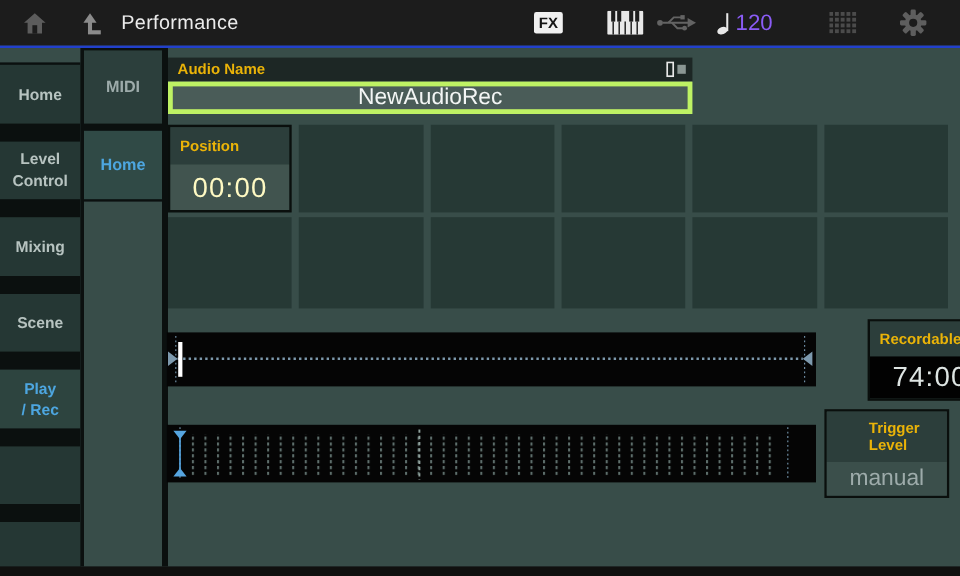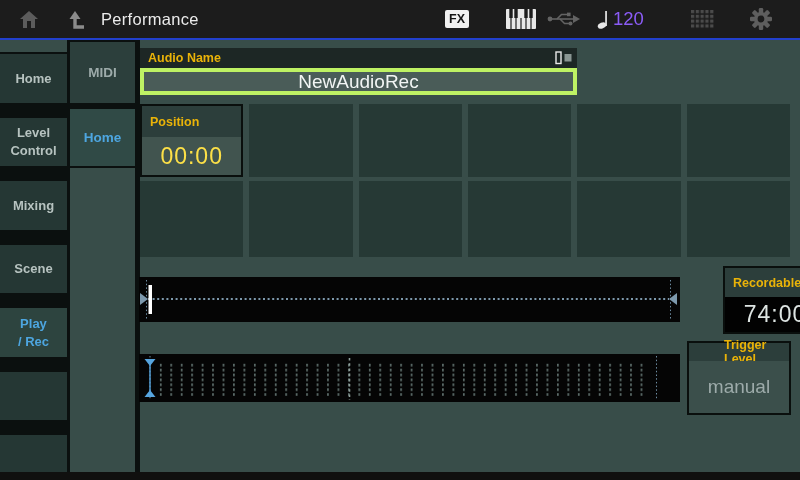--- a/index.html
+++ b/index.html
@@ -44,33 +44,33 @@
                       border:4px solid #bef264; box-sizing:border-box; display:flex; align-items:center;
                       justify-content:center; font-size:19px; color:#f2f5f4; }
 
   .param-grid { position:absolute; left:140px; top:104px; width:650px; height:157px;
                 display:grid; grid-template-columns:repeat(6,1fr); grid-template-rows:73px 76px;
                 column-gap:6px; row-gap:4px; }
   .grid-cell { background:#263935; }
   .position-field { background:#263935; border:2px solid #0a0f0d; display:flex; flex-direction:column; }
   .position-field .f-hdr { height:31px; background:#2c3e3b; display:flex; align-items:center; padding-left:8px; }
   .position-field .f-val { flex:1; background:#41544f; display:flex; align-items:center; justify-content:center;
-                           font-size:23px; color:#fde047; letter-spacing:1px; }
+                           font-size:23px; color:#fef9c3; letter-spacing:1px; }
 
   .wave { position:absolute; background:#050505; }
   .wave1 { left:139px; top:277px; width:541px; height:45px; }
   .wave2 { left:139px; top:354px; width:541px; height:48px; }
 
   .side-field { position:absolute; left:687px; width:104px; border:2px solid #0a0f0d; box-sizing:border-box;
                 display:flex; flex-direction:column; }
   .recordable-field { top:266px; height:68px;margin-left:36px; }
   .trigger-field { top:341px; height:74px; }
   .side-field .f-hdr { background:#2c3e3b; display:flex; align-items:center; padding-left:8px; }
   .recordable-field .f-hdr { height:29px; }
-  .trigger-field .f-hdr { height:18px;padding-left:35px; }
+  .trigger-field .f-hdr { height:42px;padding-left:35px; }
   .recordable-field .f-val { flex:1; background:#020202; display:flex; align-items:center; justify-content:center;
                              font-size:23px; color:#dde4e2; letter-spacing:1px; }
   .trigger-field .f-val { flex:1; background:#3b4f4b; display:flex; align-items:center; justify-content:center;
                           font-size:19px; color:#9dabaa; }
 
   .bottom-strip { position:absolute; left:0; top:472px; width:800px; height:8px; background:#10100f; }
 </style>
 </head>
 <body>
 

